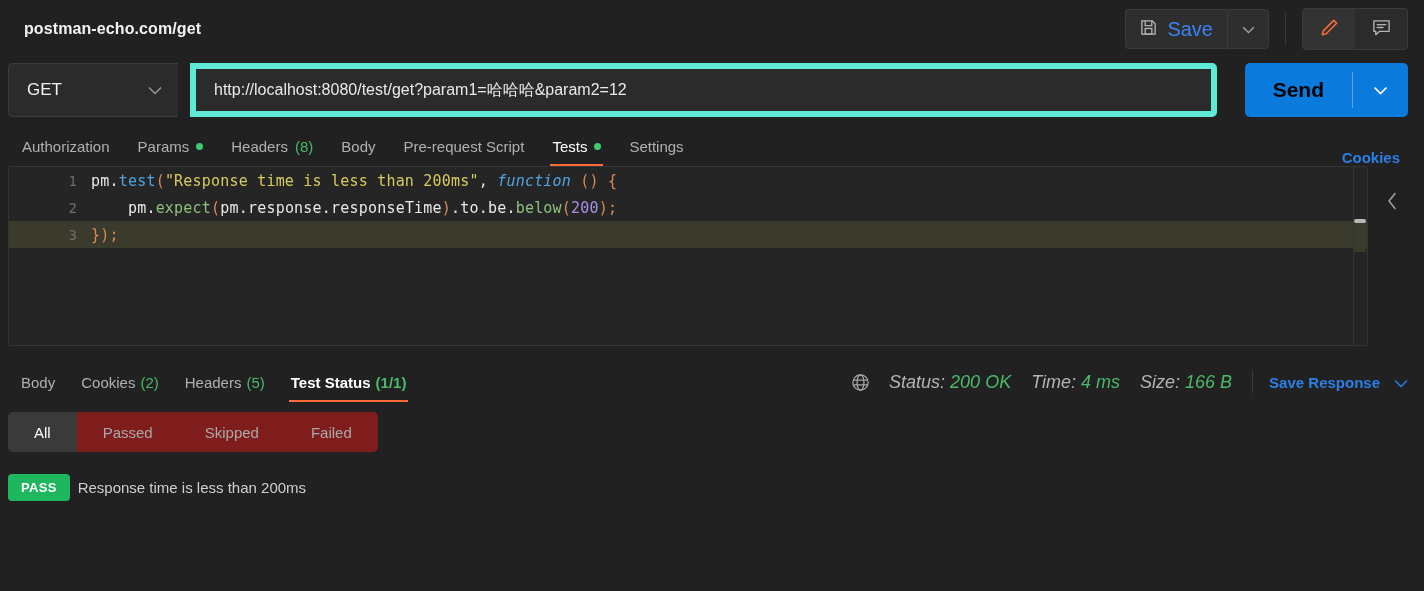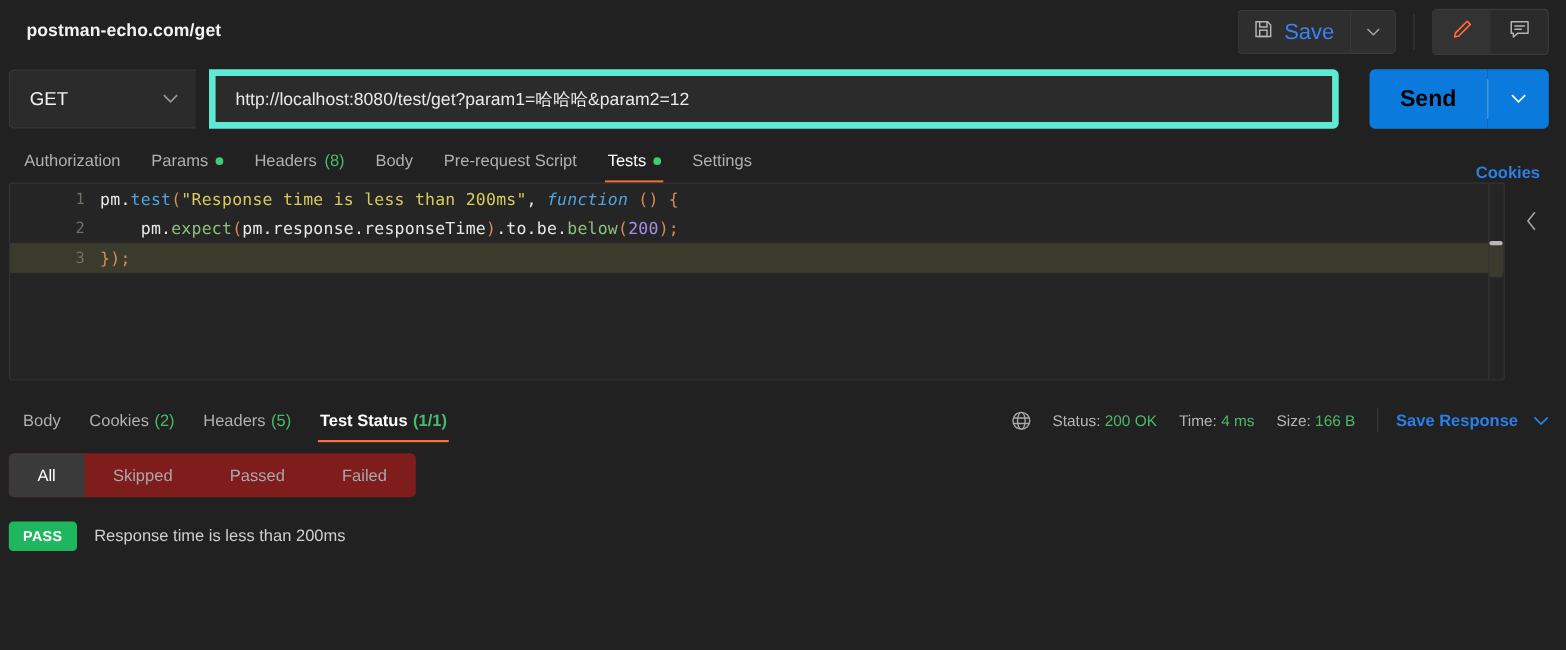--- a/index.html
+++ b/index.html
@@ -106,34 +106,34 @@
   .resp-bar { display: flex; align-items: flex-end; height: 48px; padding: 0 16px 0 8px; margin-top: 8px; }
   .resp-tabs { display: flex; align-items: flex-end; }
   .resp-tab {
     position: relative; padding: 0 13px; height: 40px; display: flex; align-items: center;
     font-size: 15px; color: #b0b0b0; cursor: pointer; gap: 5px;
   }
   .resp-tab.active { color: #ffffff; font-weight: bold; }
   .resp-tab.active:after { content: ""; position: absolute; left: 11px; right: 11px; bottom: 0; height: 2px; background: #ff6c37; }
   .status-area { margin-left: auto; display: flex; align-items: center; height: 40px; gap: 0; }
   .globe { margin-right: 18px; display: flex; align-items: center; }
-  .stat { font-size: 14px; color: #b4b4b4; margin-right: 20px; white-space: nowrap; }
+  .stat { font-size: 18px; color: #b4b4b4; margin-right: 20px; white-space: nowrap; font-style: italic; }
   .stat .v { color: #4bb96a; }
   .stat-sep { width: 1px; height: 22px; background: #3d3d3d; margin: 0 16px 0 0; }
   .save-resp { display: flex; align-items: center; gap: 14px; font-size: 15px; font-weight: bold; color: #2b7fe8; cursor: pointer; }
 
   
   .filter-row { padding: 10px 8px 0 8px; }
   .segmented { display: inline-flex; background: #7f1d1d; border-radius: 5px; overflow: hidden; height: 40px; }
   .seg { padding: 0 26px; height: 40px; display: flex; align-items: center; font-size: 15px; color: #a9a9a9; cursor: pointer; }
   .seg.active { background: #3a3a3a; color: #ffffff; }
 
   
   .results { padding: 18px 8px 0 8px; }
-  .result-row { display: flex; align-items: center; gap: 16px; padding: 4px 0; }
+  .result-row { display: flex; align-items: center; gap: 8px; padding: 4px 0; }
   .badge-pass {
     background: #1eb760; color: #ffffff; font-size: 13px; font-weight: bold;
     padding: 6px 13px; border-radius: 4px; letter-spacing: .3px;
   }
   .result-text { font-size: 15px; color: #cfcfcf; }
 </style>
 </head>
 <body>
 
 <div class="header">
@@ -307,22 +307,22 @@
             <path d="M1 1.5l6 6 6-6"></path>
           </svg>
       </span>
     </span>
   </div>
 </div>
 
 <div class="filter-row">
   <div class="segmented">
     <div class="seg active">All</div>
+    <div class="seg">Passed</div>
     <div class="seg">Skipped</div>
-    <div class="seg">Passed</div>
     <div class="seg">Failed</div>
   </div>
 </div>
 
 <div class="results">
   <div class="result-row">
     <span class="badge-pass">PASS</span>
     <span class="result-text">Response time is less than 200ms</span>
   </div>
 </div>

